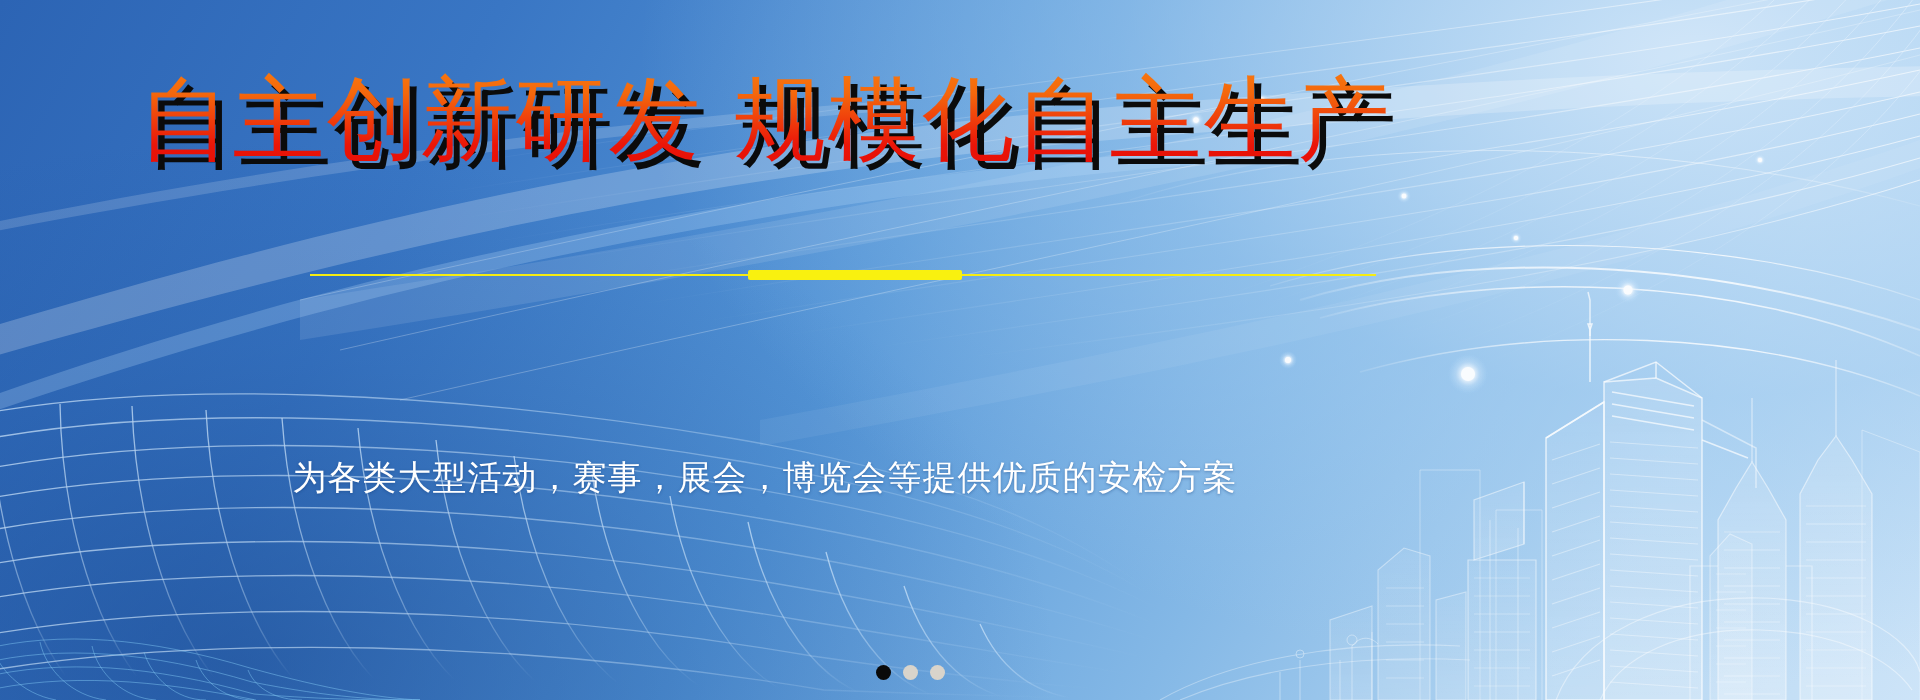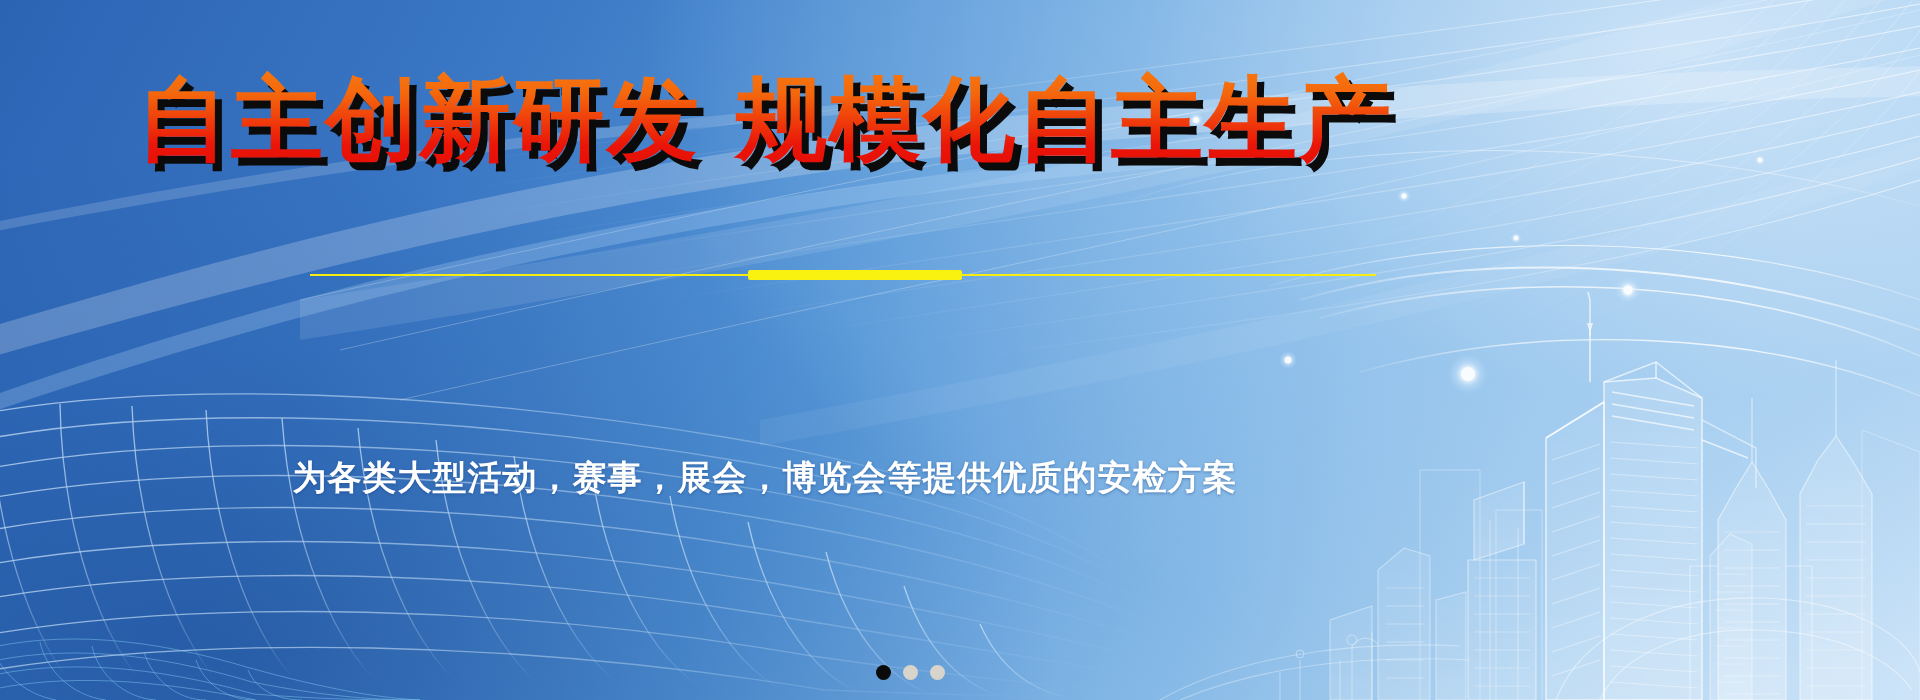--- a/index.html
+++ b/index.html
@@ -37,21 +37,21 @@
     position:absolute; left:7px; top:8px; color:#0b0b0b;
     white-space:nowrap; z-index:1;
   }
   .title-main{
     position:relative; z-index:2; white-space:nowrap;
     background:linear-gradient(180deg,#f77a10 0%,#f4670c 26%,#ef3b0b 52%,#ea1508 74%,#e60d06 100%);
     -webkit-background-clip:text; background-clip:text;
     color:transparent; -webkit-text-fill-color:transparent;
   }
   .title-shadow,.title-main{
-    font-size:92px; font-weight:bold; line-height:1;
+    font-size:92px; font-weight:normal; line-height:1;
     letter-spacing:2px;
     font-family:"DejaVu Sans","Liberation Sans",sans-serif;
   }
 
   
   #divider{ position:absolute; left:310px; top:269px; width:1066px; height:14px; }
   #divider .thin{
     position:absolute; left:0; top:5px; width:100%; height:2px; background:#f5ec12;
   }
   #divider .thick{
@@ -61,21 +61,21 @@
 
   
   #subtitle{
     position:absolute; left:0; top:388px; width:1530px; text-align:center;
     color:#ffffff; font-size:30px; font-weight:bold; letter-spacing:10px;
     text-shadow:0 1px 3px rgba(20,60,120,.45);
     font-family:"DejaVu Sans","Liberation Sans",sans-serif;
   }
   #description{
     position:absolute; left:0; top:455px; width:1530px; text-align:center;
-    color:#ffffff; font-size:34px; font-weight:bold; letter-spacing:1px;
+    color:#ffffff; font-size:34px; font-weight:normal; letter-spacing:1px;
     text-shadow:0 1px 3px rgba(20,60,120,.45);
     font-family:"DejaVu Sans","Liberation Sans",sans-serif;
   }
 
   
   #dots{
     position:absolute; left:876px; top:662px; width:92px; height:20px;
     display:flex; align-items:center; gap:12px;
   }
   #dots .dot{ width:15px; height:15px; border-radius:50%; background:#d9d4cb; cursor:pointer; }

